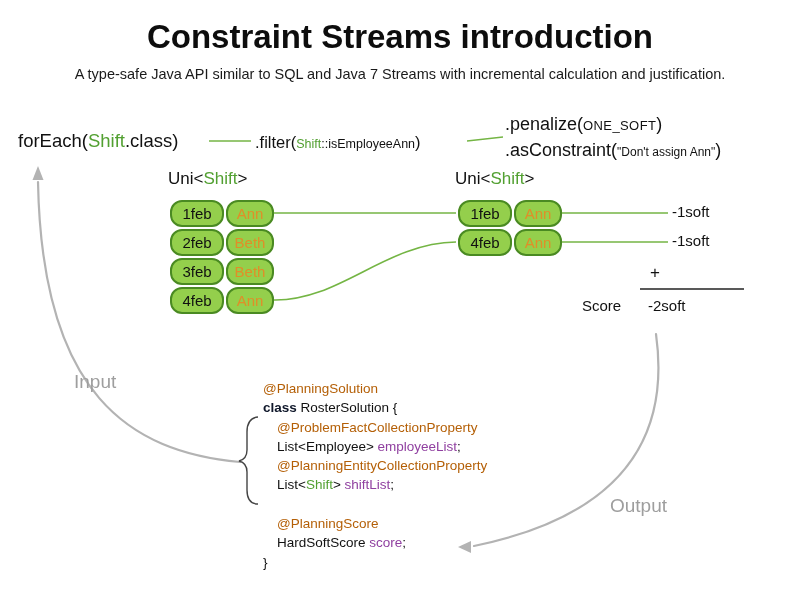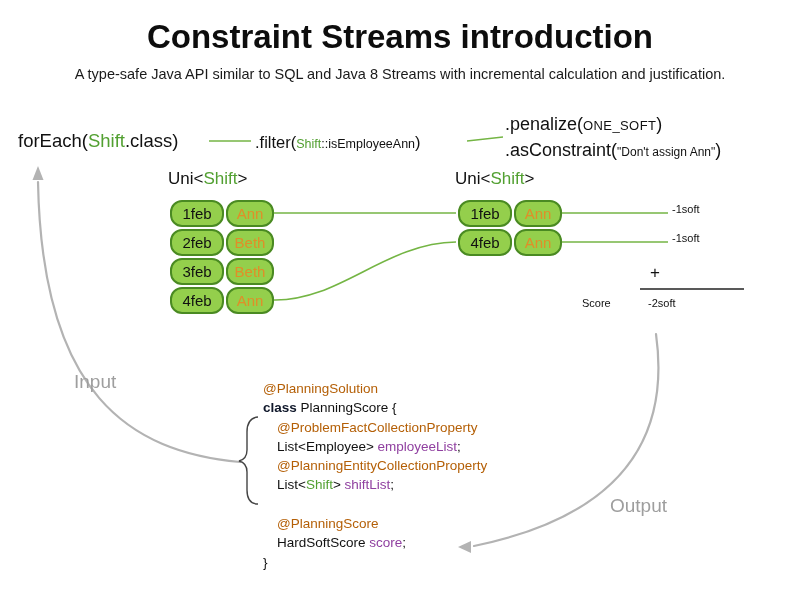--- a/index.html
+++ b/index.html
@@ -23,21 +23,21 @@
 
   .uni { position:absolute; font-size:17px; white-space:pre;text-align:right; }
   .uni.left  { left:168px; top:169px; }
   .uni.right { left:455px; top:169px; }
 
   .cell { position:absolute; height:27px; border:2px solid #4a8a22; border-radius:12px;
           background:#94cf4c; display:flex; align-items:center; justify-content:center;
           font-size:15px; color:#111; }
   .cell.name { color:#e08e28; }
 
-  .sc  { position:absolute; font-size:11px; color:#111; white-space:pre; }
+  .sc  { position:absolute; font-size:15px; color:#111; white-space:pre; }
   .lab { position:absolute; font-size:19px; color:#9e9e9e; }
 
   .code { position:absolute; left:263px; top:379px; font-size:13.5px; line-height:19.3px; color:#111; }
   .code .line { white-space:pre; }
   .code .ind  { padding-left:14px; }
   .code .blank { height:19.3px; }
   .ann { color:#b45f06; }
   .kw  { color:#0f172a; font-weight:bold; }
   .fld { color:#9040a0; }
 </style>
@@ -61,21 +61,21 @@
     <path d="M240,462 C130,452 42,395 38,182" stroke="#b3b3b3" stroke-width="2.2" fill="none" stroke-linecap="round"></path>
     <polygon points="38,166 32.5,180 43.5,180" fill="#b3b3b3"></polygon>
 
     <path d="M656,334 C668,420 640,512 474,546" stroke="#b3b3b3" stroke-width="2.2" fill="none" stroke-linecap="round"></path>
     <polygon points="458,547 471,541 471,553" fill="#b3b3b3"></polygon>
 
     <path d="M258,417 Q247,418 247,432 L247,450 Q247,459 239,461 Q247,463 247,472 L247,490 Q247,504 258,504" stroke="#444444" stroke-width="1.4" fill="none"></path>
   </svg>
 
   <h1 class="t-title">Constraint Streams introduction</h1>
-  <div class="t-sub">A type-safe Java API similar to SQL and Java 8 Streams with incremental calculation and justification.</div>
+  <div class="t-sub">A type-safe Java API similar to SQL and Java 7 Streams with incremental calculation and justification.</div>
 
   <div class="f-foreach"><span>forEach(</span><span class="green">Shift</span><span>.class)</span></div>
 
   <div class="f-filter"><span>.filter(</span><span class="arg green">Shift</span><span class="arg">::isEmployeeAnn</span><span>)</span></div>
 
   <div class="f-pen"><span>.penalize(</span><span class="arg">ONE_SOFT</span><span>)</span></div>
 
   <div class="f-asc"><span>.asConstraint(</span><span class="arg">"Don't assign Ann"</span><span>)</span></div>
 
   <div class="uni left"><span>Uni&lt;</span><span class="green">Shift</span><span>&gt;</span></div>
@@ -99,21 +99,21 @@
   <div class="sc" style="left:672px; top:232px;">-1soft</div>
   <div class="sc" style="left:650px; top:263px; font-size:17px;">+</div>
   <div class="sc" style="left:582px; top:297px;">Score</div>
   <div class="sc" style="left:648px; top:297px;">-2soft</div>
 
   <div class="lab" style="left:46px; top:371px;margin-left:28px;">Input</div>
   <div class="lab" style="left:610px; top:495px;">Output</div>
 
   <div class="code">
     <div class="line ann">@PlanningSolution</div>
-    <div class="line"><span class="kw">class</span><span> PlanningScore {</span></div>
+    <div class="line"><span class="kw">class</span><span> RosterSolution {</span></div>
     <div class="line ind ann">@ProblemFactCollectionProperty</div>
     <div class="line ind"><span>List&lt;Employee&gt; </span><span class="fld">employeeList</span><span>;</span></div>
     <div class="line ind ann">@PlanningEntityCollectionProperty</div>
     <div class="line ind"><span>List&lt;</span><span class="green">Shift</span><span>&gt; </span><span class="fld">shiftList</span><span>;</span></div>
     <div class="line blank"></div>
     <div class="line ind ann">@PlanningScore</div>
     <div class="line ind"><span>HardSoftScore </span><span class="fld">score</span><span>;</span></div>
     <div class="line">}</div>
   </div>
 

